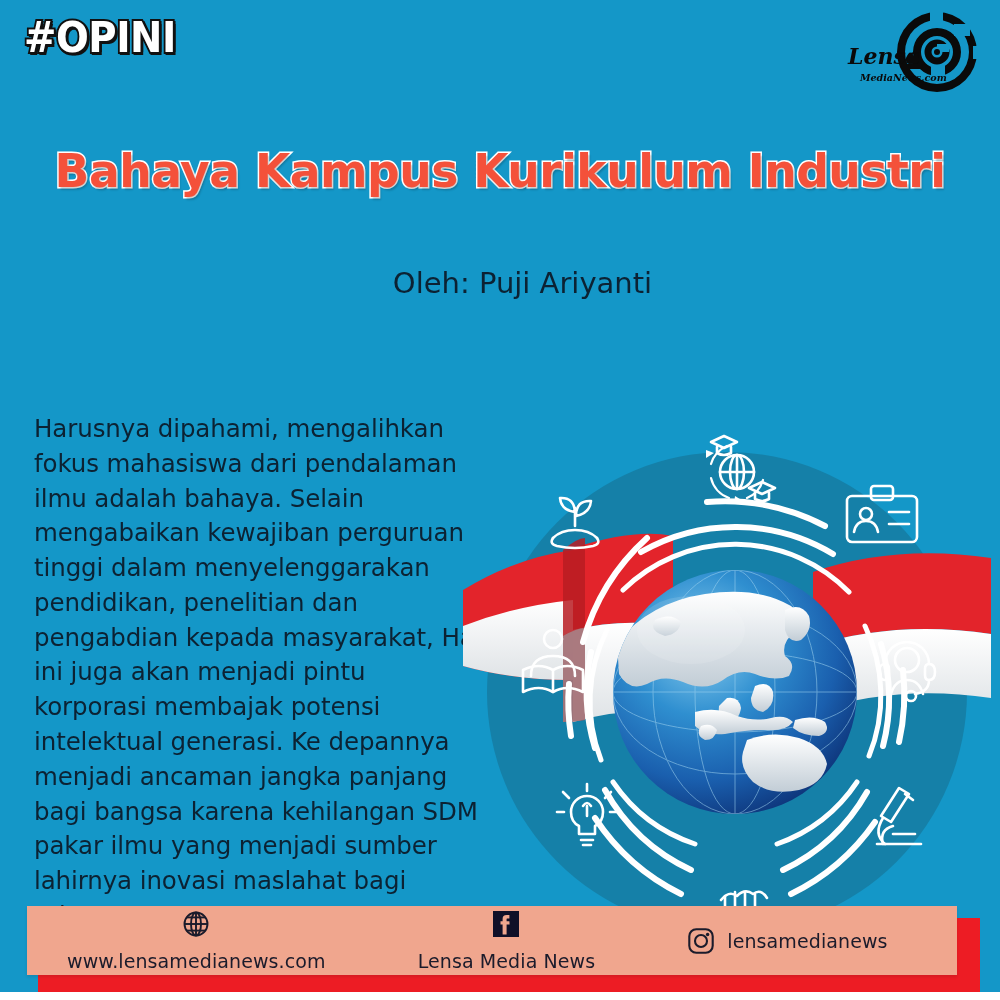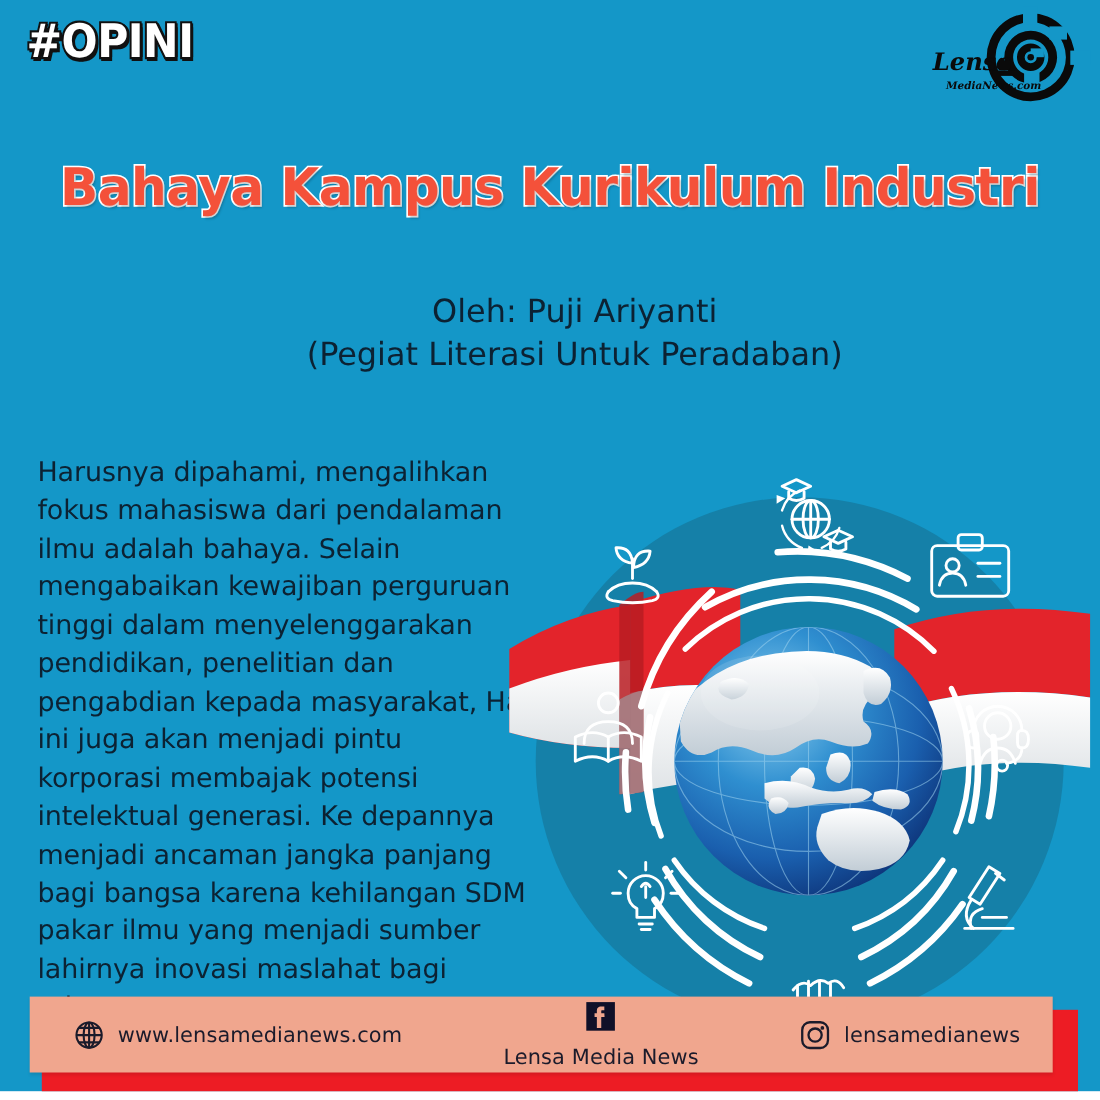--- a/index.html
+++ b/index.html
@@ -141,21 +141,21 @@
     display: flex;
     align-items: center;
     gap: 12px;
     color: #1b1b2b;
     font-family: "DejaVu Sans", sans-serif;
     font-size: 19px;
     font-weight: 400;
     letter-spacing: 0.1px;
     white-space: nowrap;
   }
-  .f-item.web   { margin-left: 40px; }
+  .f-item.web   { margin-left: 40px; flex-direction: column; }
   .f-item.fb    { margin-left: 92px; flex-direction: column; }
   .f-item.ig    { margin-left: 92px; }
   .f-icon { width: 28px; height: 28px; flex: none; }
   .f-icon svg { display: block; width: 100%; height: 100%; }
 </style>
 </head>
 <body>
 
 <div id="poster">
 
@@ -184,21 +184,20 @@
 
       <path d="M64,56 q4,-10 8,-2 q3,-6 5,2 q1,6 -6,6 q-8,0 -7,-6 Z" fill="#0a0a0a"></path>
       <rect x="60" y="62" width="20" height="5" fill="#0a0a0a"></rect>
     </svg>
   </div>
 
   <h1 class="title">Bahaya Kampus Kurikulum Industri</h1>
 
   <div class="author">
     <span class="line">Oleh: Puji Ariyanti</span>
-    <span class="line">(Pegiat Literasi Untuk Peradaban)</span>
   </div>
 
   <div class="body-copy">Harusnya dipahami, mengalihkan fokus mahasiswa dari pendalaman ilmu adalah bahaya. Selain mengabaikan kewajiban perguruan tinggi dalam menyelenggarakan pendidikan, penelitian dan pengabdian kepada masyarakat, Hal ini juga akan menjadi pintu korporasi membajak potensi intelektual generasi. Ke depannya menjadi ancaman jangka panjang bagi bangsa karena kehilangan SDM pakar ilmu yang menjadi sumber lahirnya inovasi maslahat bagi rakyat.</div>
 
   <div class="illustration">
     <svg viewBox="0 0 545 500" xmlns="http://www.w3.org/2000/svg" aria-hidden="true">
       <defs>
         <radialGradient id="globeGrad" cx="36%" cy="30%" r="78%">
           <stop offset="0%" stop-color="#8fd0f0"></stop>
           <stop offset="38%" stop-color="#2f8fd0"></stop>

